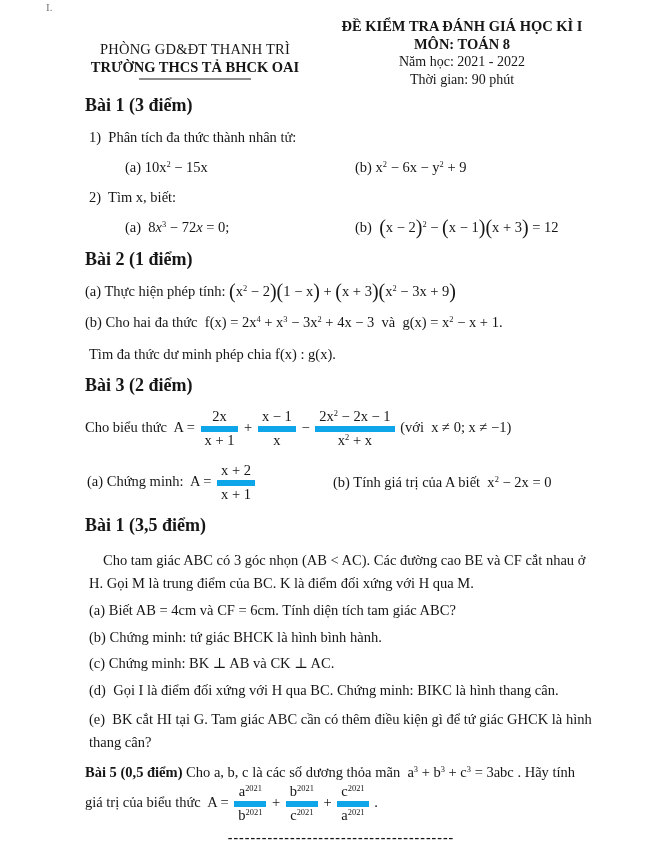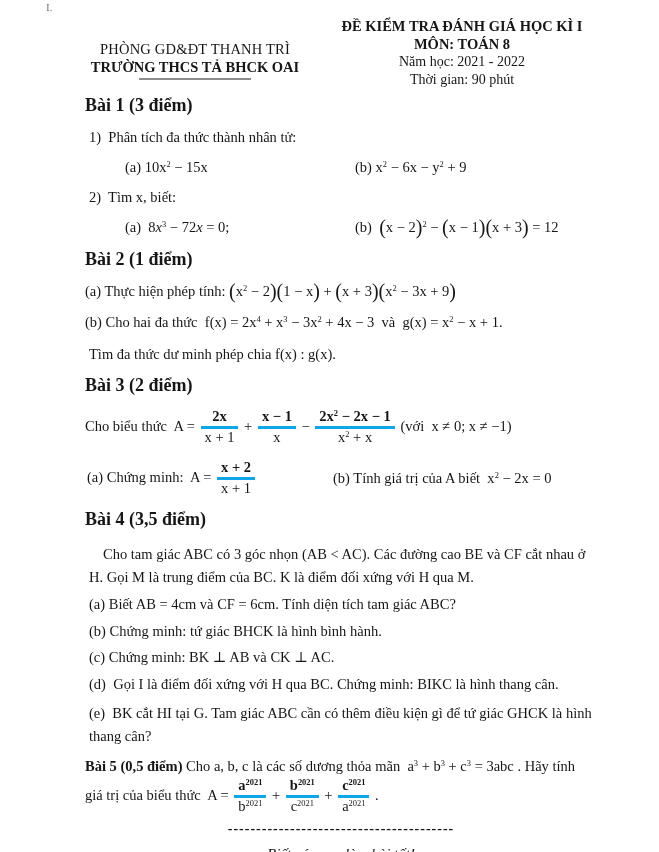--- a/index.html
+++ b/index.html
@@ -17,21 +17,21 @@
   .content{padding:0 62px 0 85px;}
   h3{font-size:18px;font-weight:bold;margin:0 0 12px;line-height:1.2;}
   p{font-size:14.5px;margin:0 4px 12px;line-height:1.2;}
   .q{margin-bottom:13px;}
   .row2{display:flex;align-items:center;margin:0 0 13px;font-size:14.5px;}
   .row-b1 .ca{flex:0 0 270px;box-sizing:border-box;padding-left:40px;}
   .row-b3 .ca{flex:0 0 248px;box-sizing:border-box;padding-left:2px;}
   .cb{flex:1;}
   sup{font-size:0.58em;line-height:0;vertical-align:0.55em;}
   .frac{display:inline-block;vertical-align:middle;text-align:center;margin:0 2px;line-height:1.1;}
-  .frac .num{display:block;border-bottom:3px solid #0ea5e9;padding:0 4px 1px;font-weight:bold;}
+  .frac .num{display:block;border-bottom:6px solid #0ea5e9;padding:0 4px 1px;}
   .frac .den{display:block;padding:1px 4px 0;}
   .bp{font-size:1.38em;line-height:0;vertical-align:-0.08em;}
   .mathline{margin:4px 0 14px;}
   .b4{margin-bottom:9px;}
   .intro{line-height:1.6;margin-bottom:7px;text-indent:14px;}
   .wrapline{line-height:1.6;margin-bottom:9px;}
   .b5-1{margin:4px 0 2px;line-height:1.3;}
   .b5-2{margin:0 0 6px;}
   .divider{text-align:center;font-weight:bold;font-size:14px;letter-spacing:1px;margin:4px 0 8px;
            white-space:nowrap;overflow:hidden;}
@@ -84,21 +84,21 @@
     <section>
       <h3>Bài 3 (2 điểm)</h3>
       <p class="mathline">Cho biểu thức&nbsp; A = <span class="frac"><span class="num">2x</span><span class="den">x + 1</span></span> + <span class="frac"><span class="num">x − 1</span><span class="den">x</span></span> − <span class="frac"><span class="num">2x<sup>2</sup> − 2x − 1</span><span class="den">x<sup>2</sup> + x</span></span> (với&nbsp; x ≠ 0; x ≠ −1)</p>
       <div class="row2 row-b3">
         <span class="ca">(a) Chứng minh:&nbsp; A = <span class="frac"><span class="num">x + 2</span><span class="den">x + 1</span></span></span>
         <span class="cb">(b) Tính giá trị của A biết&nbsp; x<sup>2</sup> − 2x = 0</span>
       </div>
     </section>
 
     <section>
-      <h3>Bài 4 (3,5 điểm)</h3>
+      <h3>Bài 1 (3,5 điểm)</h3>
       <p class="intro">Cho tam giác ABC có 3 góc nhọn (AB &lt; AC). Các đường cao BE và CF cắt nhau ở H. Gọi M là trung điểm của BC. K là điểm đối xứng với H qua M.</p>
       <p class="b4">(a) Biết AB = 4cm và CF = 6cm. Tính diện tích tam giác ABC?</p>
       <p class="b4">(b) Chứng minh: tứ giác BHCK là hình bình hành.</p>
       <p class="b4">(c) Chứng minh: BK ⊥ AB và CK ⊥ AC.</p>
       <p class="b4">(d)&nbsp; Gọi I là điểm đối xứng với H qua BC. Chứng minh: BIKC là hình thang cân.</p>
       <p class="wrapline">(e)&nbsp; BK cắt HI tại G. Tam giác ABC cần có thêm điều kiện gì để tứ giác GHCK là hình thang cân?</p>
     </section>
 
     <section>
       <p class="b5-1"><b>Bài 5 (0,5 điểm)</b> Cho a, b, c là các số dương thỏa mãn&nbsp; a<sup>3</sup> + b<sup>3</sup> + c<sup>3</sup> = 3abc . Hãy tính</p>

